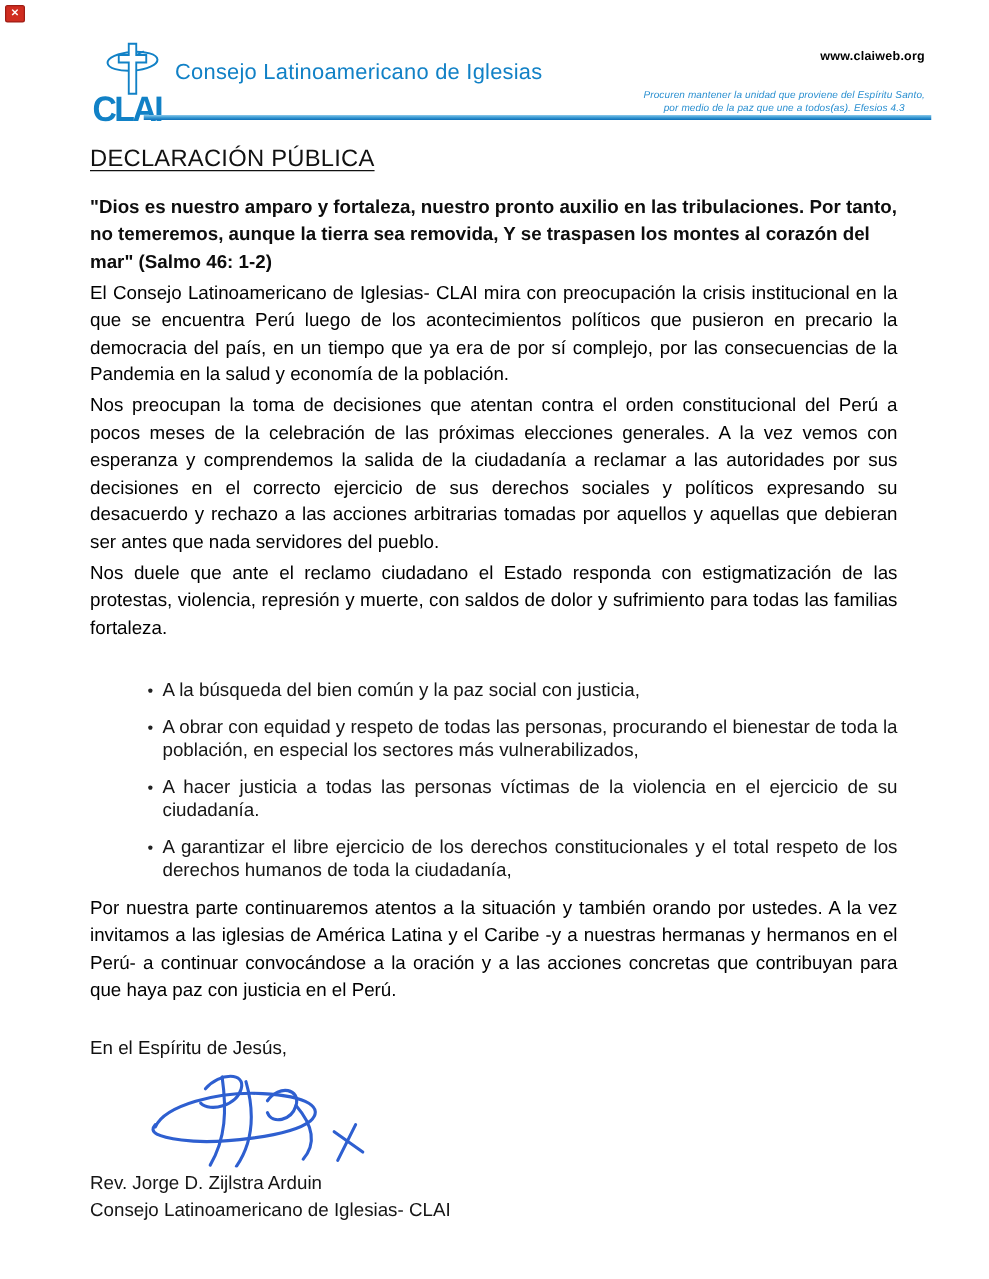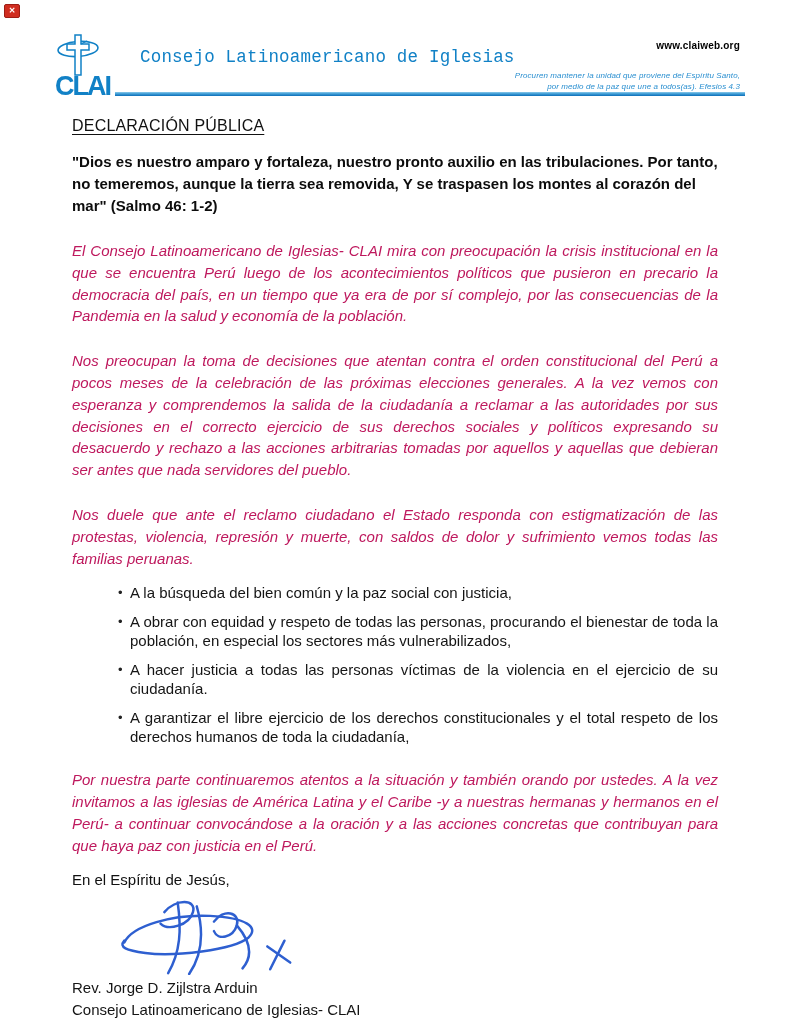--- a/index.html
+++ b/index.html
@@ -17,72 +17,72 @@
   .broken-icon {
     position: absolute; left: 4px; top: 4px;
     width: 16px; height: 14px;
     background: #d02d20; border: 1px solid #9e1d14; border-radius: 2px;
     color: #fff; font-size: 8px; line-height: 12px; text-align: center;
     font-weight: bold;
   }
 
   
   .letterhead { position: absolute; left: 0; top: 0; width: 791px; height: 96px; }
-  .logo { position: absolute; left: 55px; top: 33px; width: 74px; text-align: left; }
+  .logo { position: absolute; left: 55px; top: 33px; width: 74px; text-align: right; }
   .logo-word {
     font-weight: bold; font-size: 27px; letter-spacing: -2px;
     color: #1181c6; line-height: 24px; margin-top: -7px;
     transform: scaleY(1.05);
   }
   .org-names {
     position: absolute; left: 140px; top: 47px;
     color: #1181c6; font-size: 17.5px; line-height: 21.5px; font-weight: 500;
-    letter-spacing: 0.2px; white-space: nowrap; font-family: Liberation Mono, monospace;
+    letter-spacing: 0.2px; white-space: nowrap;
   }
   .website {
     position: absolute; right: 51px; top: 40px;
     font-size: 10px; font-weight: bold; color: #000; letter-spacing: 0.2px;
   }
   .motto {
-    position: absolute; right: 51px; top: 70px; text-align: right;
+    position: absolute; right: 51px; top: 70px; text-align: center;
     color: #2a8fd0; font-style: italic; font-size: 8px; line-height: 11px;
     letter-spacing: 0.1px; white-space: nowrap;
   }
   .rule {
     position: absolute; left: 115px; right: 46px; top: 92px; height: 4px;
     background: linear-gradient(to bottom, #8ec9ea 0%, #3e9ed6 45%, #0d6eb8 100%);
   }
 
   
   main { position: absolute; left: 0; top: 96px; width: 791px; padding: 0 73px 0 72px; }
   .doc-title {
     margin-top: 21px;
-    font-size: 16px; font-weight: normal; letter-spacing: 0.2px;
+    font-size: 19px; font-weight: normal; letter-spacing: 0.2px;
     text-decoration: underline; text-underline-offset: 3px;
   }
   .quote {
     margin-top: 16px;
     font-weight: bold; font-size: 15px; line-height: 22px;
     text-align: left; color: #0d0d0d;
   }
   p.body-par {
-    margin-top: 23px;
+    margin-top: 3px;
     font-size: 15px; line-height: 21.8px;
-    text-align: justify; color: #be185d; font-style: italic;
+    text-align: justify; color: #000000;
   }
-  ul.demands { list-style: none; margin-top: 14px; padding-left: 46px; }
+  ul.demands { list-style: none; margin-top: 30px; padding-left: 46px; }
   ul.demands li {
     position: relative; padding-left: 12px; margin-bottom: 10px;
     font-size: 15px; line-height: 19px; text-align: justify; color: #151515;
   }
   ul.demands li::before {
     content: "\2022"; position: absolute; left: 0; top: 0;
     font-size: 13px; line-height: 19px; color: #222;
   }
-  .closing { margin-top: 12px; font-size: 15px; line-height: 22px; }
+  .closing { margin-top: 24px; font-size: 15px; line-height: 22px; }
   .signature-wrap { margin-left: 38px; margin-top: 2px; height: 82px; }
   .sig-block { font-size: 15px; line-height: 22px; margin-top: 2px; color: #151515; }
 </style>
 </head>
 <body>
 
 <div class="page">
 
   <div class="broken-icon">
     <span>✕</span>
@@ -112,21 +112,21 @@
     <div class="rule"></div>
   </header>
 
   <main>
     <h1 class="doc-title">DECLARACIÓN PÚBLICA</h1>
 
     <p class="quote">"Dios es nuestro amparo y fortaleza, nuestro pronto auxilio en las tribulaciones. Por tanto, no temeremos, aunque la tierra sea removida, Y se traspasen los montes al corazón del mar"  (Salmo 46: 1-2)</p>
 
     <p class="body-par">El Consejo Latinoamericano de Iglesias- CLAI mira con preocupación la crisis institucional en la que se encuentra Perú luego de los acontecimientos políticos que pusieron en precario la democracia del país, en un tiempo que ya era de por sí complejo, por las consecuencias de la Pandemia en la salud y economía de la población.</p>
     <p class="body-par">Nos preocupan la toma de decisiones que atentan contra el orden constitucional del Perú a pocos meses de la celebración de las próximas elecciones generales.  A la vez vemos con esperanza y comprendemos la salida de la ciudadanía a reclamar a las autoridades por sus decisiones en el correcto ejercicio de sus derechos sociales y políticos expresando su desacuerdo y rechazo a las acciones arbitrarias tomadas por aquellos y aquellas que debieran ser antes que nada servidores del pueblo.</p>
-    <p class="body-par">Nos duele que ante el reclamo ciudadano el Estado responda con estigmatización de las protestas, violencia, represión y muerte, con saldos de dolor y sufrimiento vemos todas las familias peruanas.</p>
+    <p class="body-par">Nos duele que ante el reclamo ciudadano el Estado responda con estigmatización de las protestas, violencia, represión y muerte, con saldos de dolor y sufrimiento para todas las familias fortaleza.</p>
 
     <ul class="demands">
       <li>A la búsqueda del bien común y la paz social con justicia,</li>
       <li>A obrar con equidad y respeto de todas las personas, procurando el bienestar de toda la población, en especial los sectores más vulnerabilizados,</li>
       <li>A hacer justicia a todas las personas víctimas de la violencia en el ejercicio de su ciudadanía.</li>
       <li>A garantizar el libre ejercicio de los derechos constitucionales y el total respeto de los derechos humanos de toda la ciudadanía,</li>
     </ul>
 
     <p class="body-par">Por nuestra parte continuaremos atentos a la situación y también orando por ustedes. A la vez invitamos a las iglesias de América Latina y el Caribe -y a nuestras hermanas y hermanos en el Perú- a continuar convocándose a la oración y a las acciones concretas que contribuyan para que haya paz con justicia en el Perú.</p>
 

